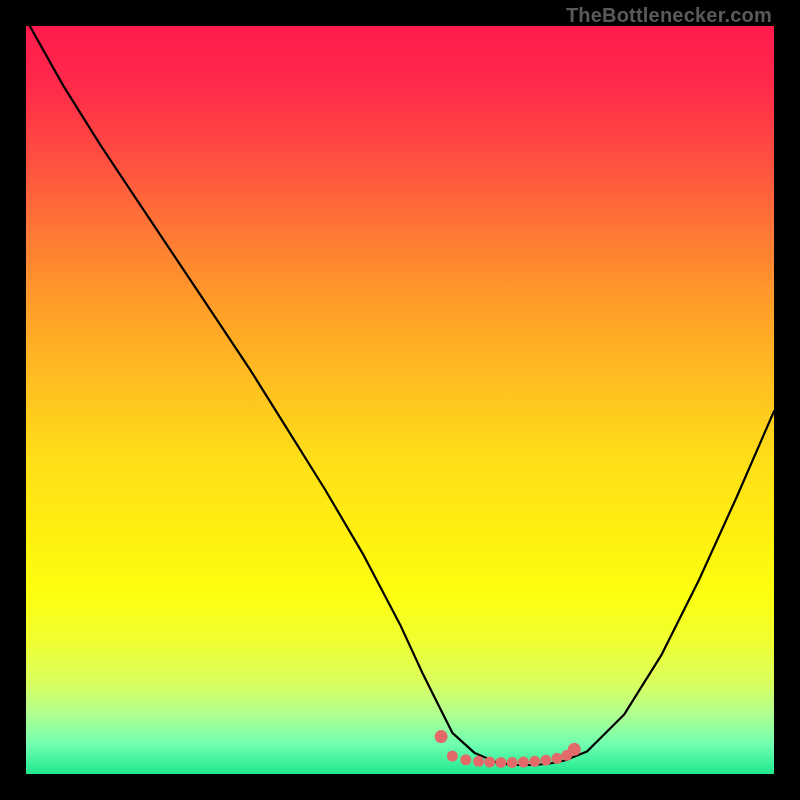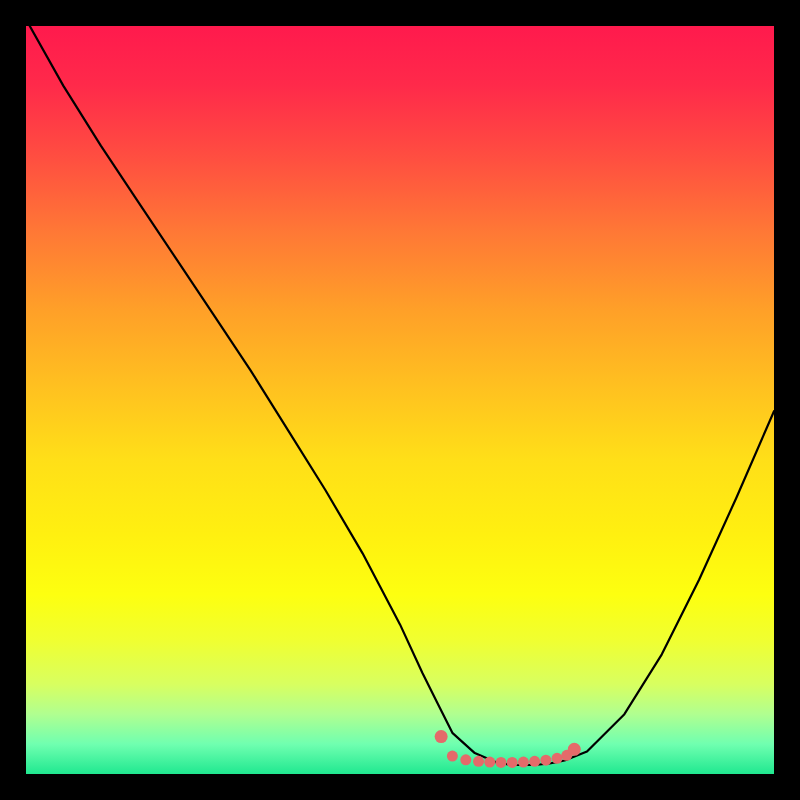--- a/index.html
+++ b/index.html
@@ -49,20 +49,21 @@
     top: 0;
     width: 748px;
     height: 748px;
     display: block;
   }
 </style>
 </head>
 <body>
 
 <div class="chart-container">
+  <div class="attribution">TheBottlenecker.com</div>
   <div class="plot-area">
     <svg class="overlay" viewBox="0 0 748 748" preserveAspectRatio="none">
       <path id="curve-path" fill="none" stroke="#000" stroke-width="2.2" stroke-linejoin="round" stroke-linecap="round" d="M3.74 0.00 L37.40 59.84 L74.80 119.68 L112.20 175.78 L149.60 231.88 L187.00 287.98 L224.40 344.08 L261.80 403.92 L299.20 463.76 L336.60 527.34 L374.00 598.40 L396.44 647.02 L411.40 676.94 L426.36 706.86 L448.80 727.06 L471.24 736.78 L486.20 739.02 L508.64 739.02 L523.60 737.53 L538.56 734.54 L561.00 725.56 L598.40 688.16 L635.80 628.32 L673.20 553.52 L710.60 471.24 L748.00 385.22"></path>
       <g id="marker-group">
           <circle cx="415.14" cy="710.60" r="6.5" fill="#e46a6a"></circle>
           <circle cx="426.36" cy="730.05" r="5.5" fill="#e46a6a"></circle>
           <circle cx="439.82" cy="733.79" r="5.5" fill="#e46a6a"></circle>
           <circle cx="452.54" cy="735.28" r="5.5" fill="#e46a6a"></circle>
           <circle cx="463.76" cy="736.03" r="5.5" fill="#e46a6a"></circle>
           <circle cx="474.98" cy="736.41" r="5.5" fill="#e46a6a"></circle>

